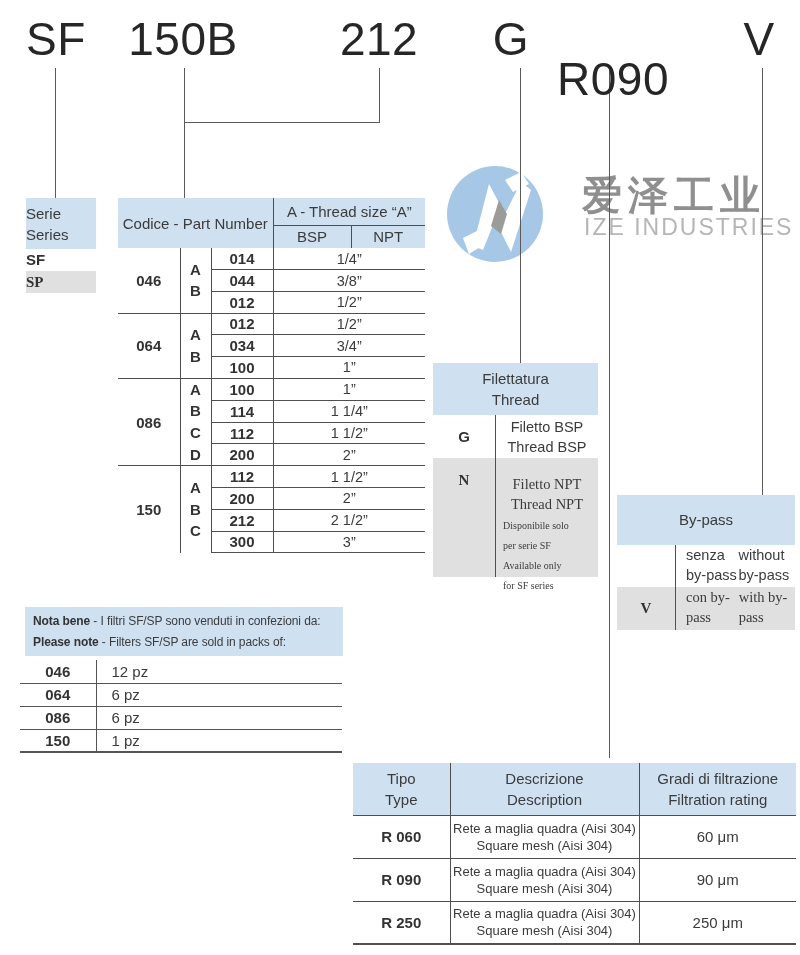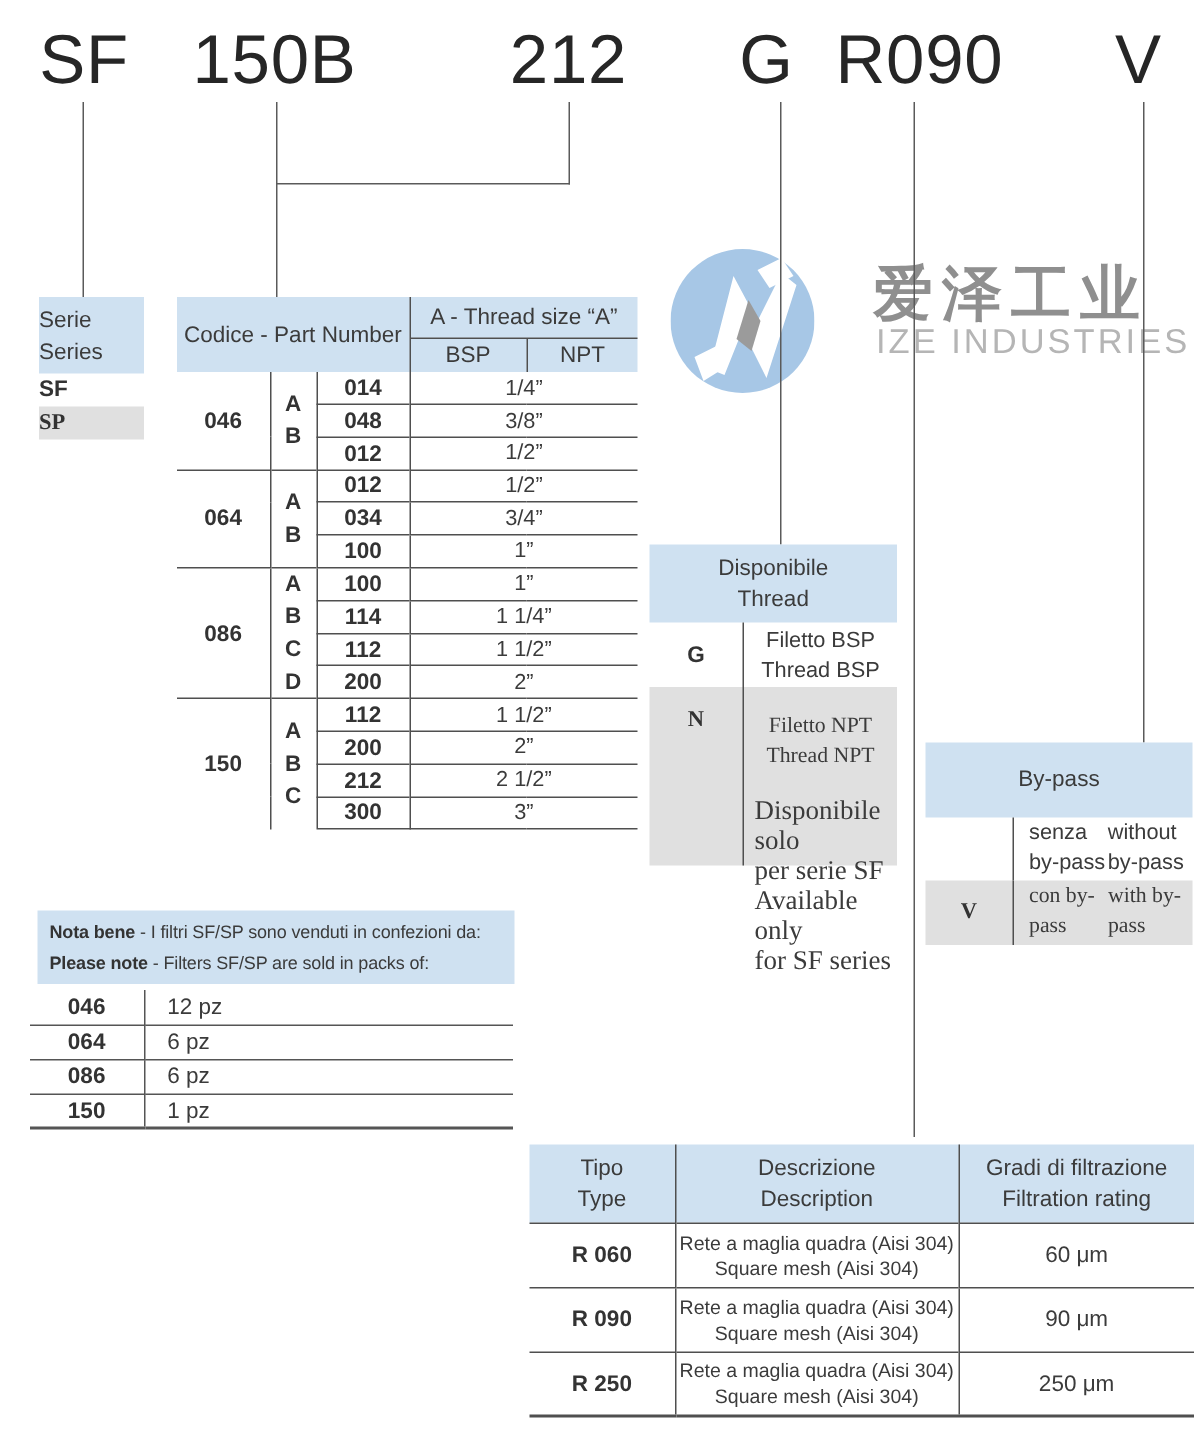--- a/index.html
+++ b/index.html
@@ -4,21 +4,21 @@
 <style>
   * { margin:0; padding:0; box-sizing:border-box; }
   html,body { width:800px; height:955px; background:#ffffff; overflow:hidden;
               font-family:"Liberation Sans","DejaVu Sans",sans-serif; color:#3b3b3b; }
   #canvas { position:relative; width:800px; height:955px; background:#fff; }
 
   
   .code-seg { position:absolute; top:12px; font-size:46px; font-weight:400; color:#262626;
               transform:translateX(-50%); white-space:nowrap; letter-spacing:.5px; z-index:3; }
   #seg-sf   { left:56px; }  #seg-150b { left:183px; } #seg-212 { left:379px; }
-  #seg-g    { left:511px; } #seg-r090 { left:613px; } #seg-v   { left:759px; }
+  #seg-g    { left:511px; } #seg-r090 { left:613px;margin-top:40px; } #seg-v   { left:759px; }
 
   .vline { position:absolute; width:1px; background:#5a5a5a; z-index:2; }
   .hline { position:absolute; height:1px; background:#5a5a5a; z-index:2; }
   #ln-sf   { left:55px;  top:68px; height:130px; }
   #ln-150b { left:184px; top:68px; height:130px; }
   #ln-212  { left:379px; top:68px; height:55px;  }
   #ln-joint{ left:184px; top:122px; width:196px; }
   #ln-g    { left:520px; top:68px; height:295px; }
   #ln-r090 { left:609px; top:68px; height:690px; }
   #ln-v    { left:762px; top:68px; height:427px; }
@@ -62,21 +62,21 @@
   #thread .hd { height:52px; padding-top:5px; text-align:center; font-size:15px; line-height:21px; }
   #thread .trow { display:flex; }
   #thread .tcode { width:62px; font-weight:bold; color:#333; font-size:15px;
                    display:flex; align-items:center; justify-content:center; }
   #thread .tdesc { flex:1; border-left:1px solid #4f4f4f; font-size:14.5px; line-height:20px;
                    display:flex; flex-direction:column; justify-content:center; text-align:center; }
   #thread .row-g { height:43px; }
   #thread .row-n { height:119px; }
   #thread .row-n .tcode { align-items:flex-start; padding-top:14px; }
   #thread .row-n .tdesc { justify-content:flex-start; padding-top:16px; }
-  #thread .avail { text-align:left; padding-left:7px; font-size:18px; line-height:20px; margin-top:16px; }
+  #thread .avail { text-align:left; padding-left:7px; font-size:10px; line-height:20px; margin-top:2px; }
 
   
   #bypass { position:absolute; left:617px; top:495px; width:178px; z-index:3; }
   #bypass .hd { height:50px; text-align:center; font-size:15px; line-height:50px; }
   #bypass .brow { display:flex; }
   #bypass .bcode { width:58px; font-weight:bold; color:#333; font-size:15px;
                    display:flex; align-items:center; justify-content:center; }
   #bypass .bdesc { flex:1; border-left:1px solid #4f4f4f; font-size:14.5px; line-height:20px;
                    display:flex; flex-direction:row; justify-content:center; padding-left:10px; }
   #bypass .row1 { height:42px; } #bypass .row2 { height:43px; }
@@ -172,21 +172,21 @@
       <tr class="brow">
         <td class="gc" rowspan="3">046</td>
         <td class="gl" rowspan="3">
           <div>A</div>
           <div>B</div>
         </td>
         <td class="pn">014</td>
         <td class="sz" colspan="2">1/4”</td>
       </tr>
       <tr class="brow inner">
-        <td class="pn">048</td>
+        <td class="pn">044</td>
         <td class="sz" colspan="2">3/8”</td>
       </tr>
       <tr class="brow inner">
         <td class="pn">012</td>
         <td class="sz" colspan="2">1/2”</td>
       </tr>
 
       <tr class="brow gsep">
         <td class="gc" rowspan="3">064</td>
         <td class="gl" rowspan="3">
@@ -249,21 +249,21 @@
       </tr>
       <tr class="brow inner last">
         <td class="pn">300</td>
         <td class="sz" colspan="2">3”</td>
       </tr>
     </tbody>
   </table>
 
   <div id="thread">
     <div class="hd blue">
-      <div>Disponibile</div>
+      <div>Filettatura</div>
       <div>Thread</div>
     </div>
     <div class="trow row-g">
       <div class="tcode">G</div>
       <div class="tdesc">
         <div>Filetto BSP</div>
         <div>Thread BSP</div>
       </div>
     </div>
     <div class="trow row-n gray">

